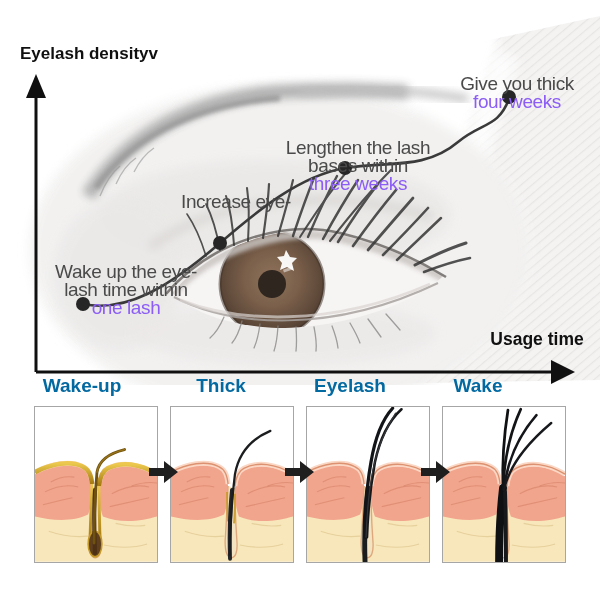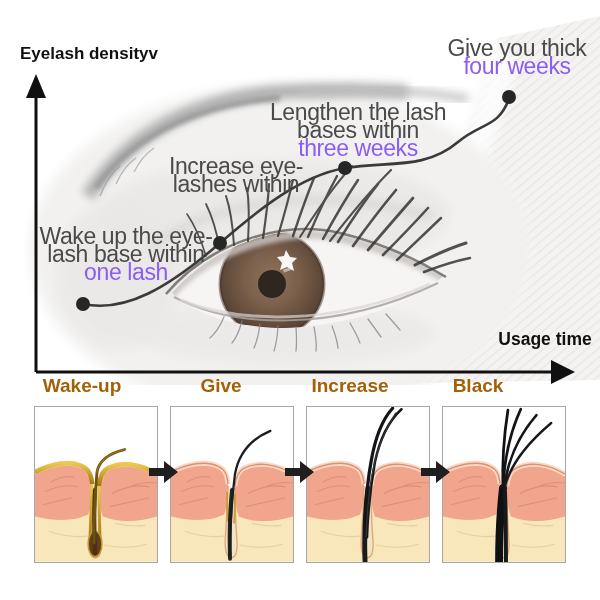--- a/index.html
+++ b/index.html
@@ -2,26 +2,26 @@
 <html><head>
 <meta charset="utf-8">
 <style>
   html,body{margin:0;padding:0;background:#fff;}
   .stage{position:relative;width:600px;height:598px;background:#ffffff;overflow:hidden;
          font-family:"Liberation Sans",sans-serif;}
   svg.eye-bg{position:absolute;top:0;left:0;}
   svg.chart{position:absolute;top:0;left:0;}
   .axis-title{position:absolute;font-weight:700;color:#101010;white-space:nowrap;}
   .ytitle{left:20px;top:44px;font-size:17px;}
-  .xtitle{left:537px;top:329px;font-size:17.5px;transform:translateX(-50%);margin-left:8px;}
+  .xtitle{left:537px;top:329px;font-size:17.5px;transform:translateX(-50%);}
   .milestone{position:absolute;transform:translateX(-50%);text-align:center;
-             font-size:23px;line-height:18px;color:#4a4a4a;letter-spacing:-0.4px;white-space:nowrap;}
+             font-size:19px;line-height:18px;color:#4a4a4a;letter-spacing:-0.4px;white-space:nowrap;margin-top:36px;}
   .milestone .hl{color:#8b5cf6;}
   .stage-label{position:absolute;top:375px;transform:translateX(-50%);
-               font-size:19px;font-weight:600;color:#a16207;white-space:nowrap;}
+               font-size:19px;font-weight:600;color:#0369a1;white-space:nowrap;}
   .panel{position:absolute;top:406px;width:124px;height:157px;box-sizing:border-box;
          border:1px solid #a6a6a6;background:#fff;}
   .panel svg{display:block;width:100%;height:100%;}
   .flow-arrow{position:absolute;top:460px;width:30px;height:24px;}
   .flow-arrow svg{display:block;}
 </style>
 </head>
 <body>
 
 <div class="stage">
@@ -142,41 +142,40 @@
     <circle cx="220" cy="243" r="7" fill="#262626"></circle>
     <circle cx="345" cy="168" r="7" fill="#262626"></circle>
     <circle cx="509" cy="97" r="7" fill="#262626"></circle>
   </svg>
 
   <div class="axis-title ytitle">Eyelash densityv</div>
   <div class="axis-title xtitle">Usage time</div>
 
   <div class="milestone" style="left:126px;top:227px">
     <div>Wake up the eye-</div>
-    <div>lash base within</div>
+    <div>lash time within</div>
     <div class="hl">one lash</div>
   </div>
   <div class="milestone" style="left:236px;top:157px">
     <div>Increase eye-</div>
-    <div>lashes within</div>
   </div>
   <div class="milestone" style="left:358px;top:103px">
     <div>Lengthen the lash</div>
     <div>bases within</div>
     <div class="hl">three weeks</div>
   </div>
   <div class="milestone" style="left:517px;top:39px">
     <div>Give you thick</div>
     <div class="hl">four weeks</div>
   </div>
 
   <div class="stage-label" style="left:82px">Wake-up</div>
-  <div class="stage-label" style="left:221px">Give</div>
-  <div class="stage-label" style="left:350px">Increase</div>
-  <div class="stage-label" style="left:478px">Black</div>
+  <div class="stage-label" style="left:221px">Thick</div>
+  <div class="stage-label" style="left:350px">Eyelash</div>
+  <div class="stage-label" style="left:478px">Wake</div>
 
   <div class="panel" style="left:34px">
     <svg class="panel-svg" viewBox="0 0 124 157">
         <defs>
           <linearGradient id="gg1" x1="0" y1="0" x2="0" y2="1">
             <stop offset="0" stop-color="#ecc94e"></stop>
             <stop offset="1" stop-color="#a3780e"></stop>
           </linearGradient>
         </defs>
         <rect x="0" y="0" width="124" height="157" fill="#ffffff"></rect>

